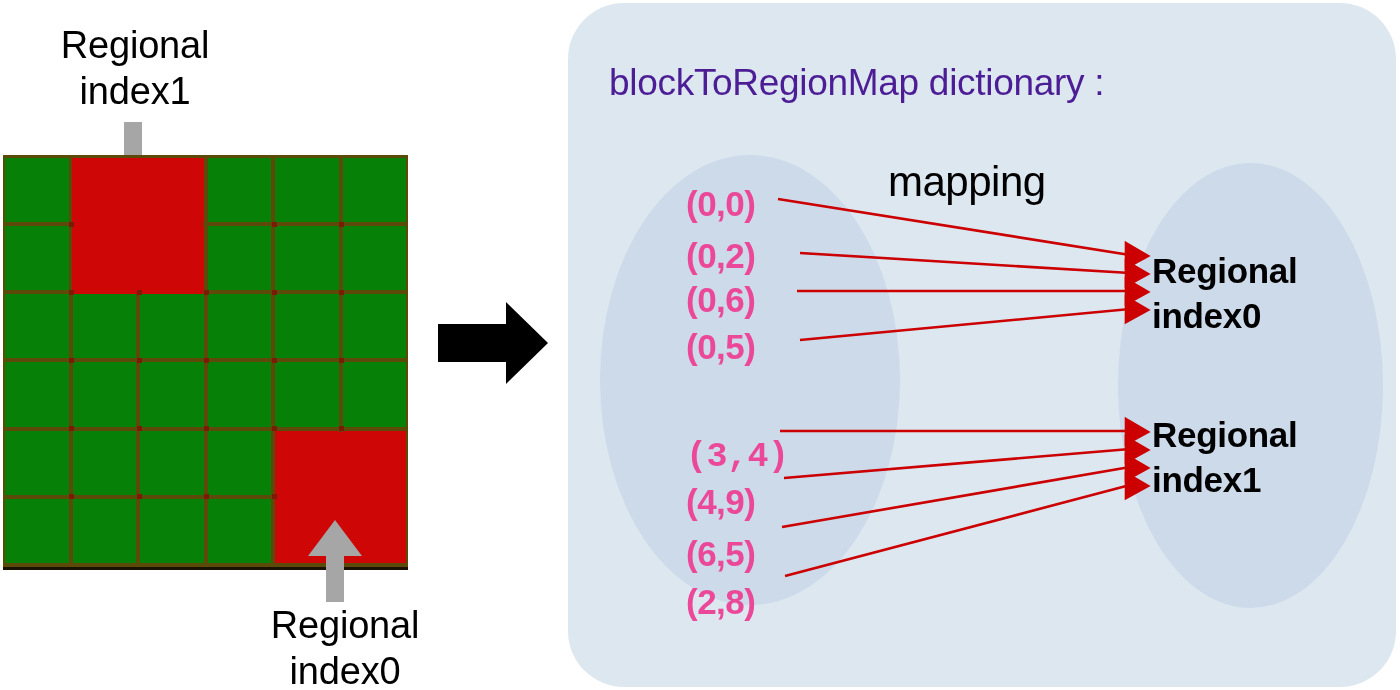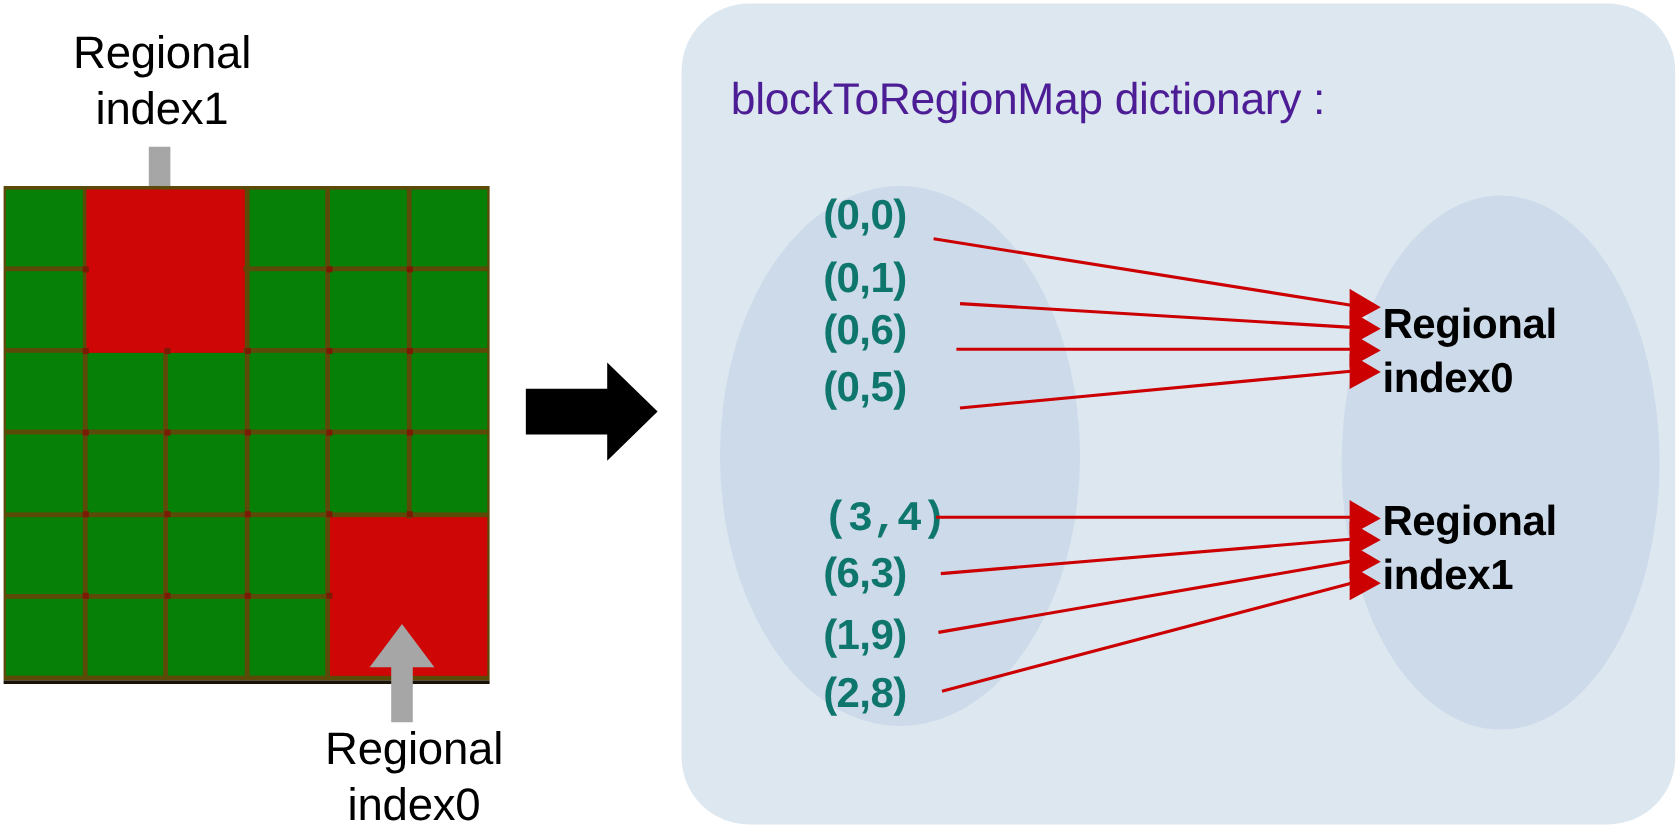--- a/index.html
+++ b/index.html
@@ -109,25 +109,26 @@
   .set-ellipse {
     position: absolute;
     border-radius: 50%;
     background: #ccdaea;
   }
   #ellipse-left  { left: 600px; top: 155px; width: 300px; height: 450px; }
   #ellipse-right { left: 1118px; top: 163px; width: 265px; height: 445px; }
 
   .coord {
     position: absolute;
-    color: #0f766e;
+    color: #ec4899;
     font-size: 35px;
     font-weight: 700;
     letter-spacing: -0.5px;
     white-space: nowrap;
+    margin-top: 24px;
   }
   #mapping-label {
     position: absolute;
     left: 888px;
     top: 158px;
     color: #000000;
     font-size: 42px;
     font-weight: 400;
     letter-spacing: -0.5px;
     white-space: nowrap;
@@ -245,29 +246,30 @@
     <polygon points="0,26 68,26 68,4 110,45 68,86 68,64 0,64" fill="#000000"></polygon>
   </svg>
 
   <div id="panel"></div>
 
   <div id="ellipse-left" class="set-ellipse"></div>
   <div id="ellipse-right" class="set-ellipse"></div>
 
   <div id="panel-title">blockToRegionMap dictionary :</div>
 
+  <div id="mapping-label">mapping</div>
 
   <div class="coord" style="left:686px; top:160px;">(0,0)</div>
-  <div class="coord" style="left:686px; top:212px;">(0,1)</div>
+  <div class="coord" style="left:686px; top:212px;">(0,2)</div>
   <div class="coord" style="left:686px; top:256px;">(0,6)</div>
   <div class="coord" style="left:686px; top:303px;">(0,5)</div>
 
   <div class="coord" style="left:686px; top:413px;font-family:Liberation Mono, monospace;">(3,4)</div>
-  <div class="coord" style="left:686px; top:458px;">(6,3)</div>
-  <div class="coord" style="left:686px; top:510px;">(1,9)</div>
+  <div class="coord" style="left:686px; top:458px;">(4,9)</div>
+  <div class="coord" style="left:686px; top:510px;">(6,5)</div>
   <div class="coord" style="left:686px; top:558px;">(2,8)</div>
 
   <div class="region-label" id="region-label-0">Regional
 index0</div>
   <div class="region-label" id="region-label-1">Regional
 index1</div>
 
   <svg id="links" viewBox="0 0 1400 690">
     <g stroke="#cc0000" stroke-width="2.6" fill="#cc0000">
 

